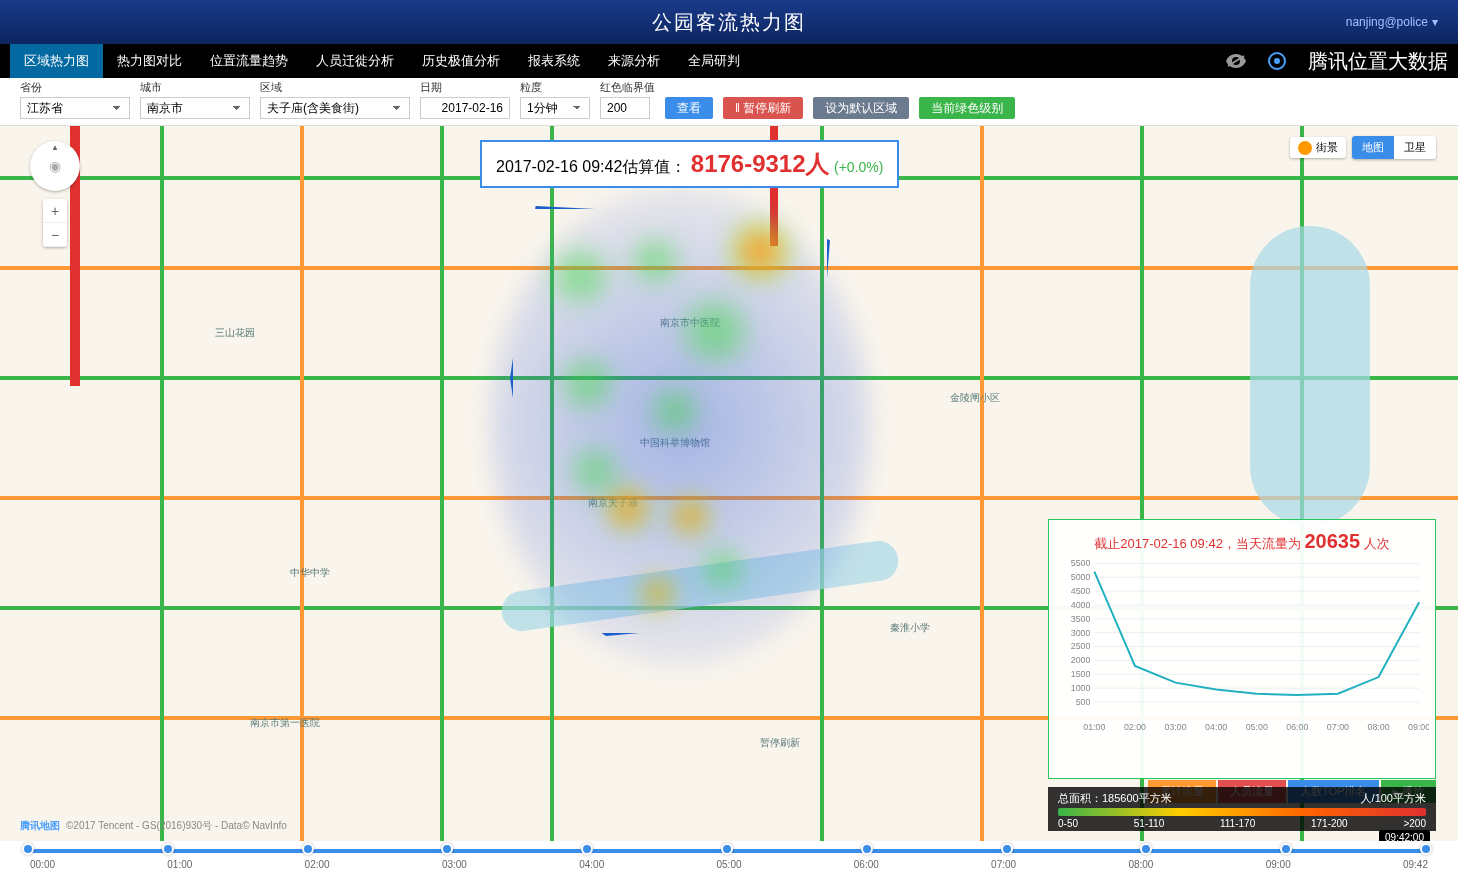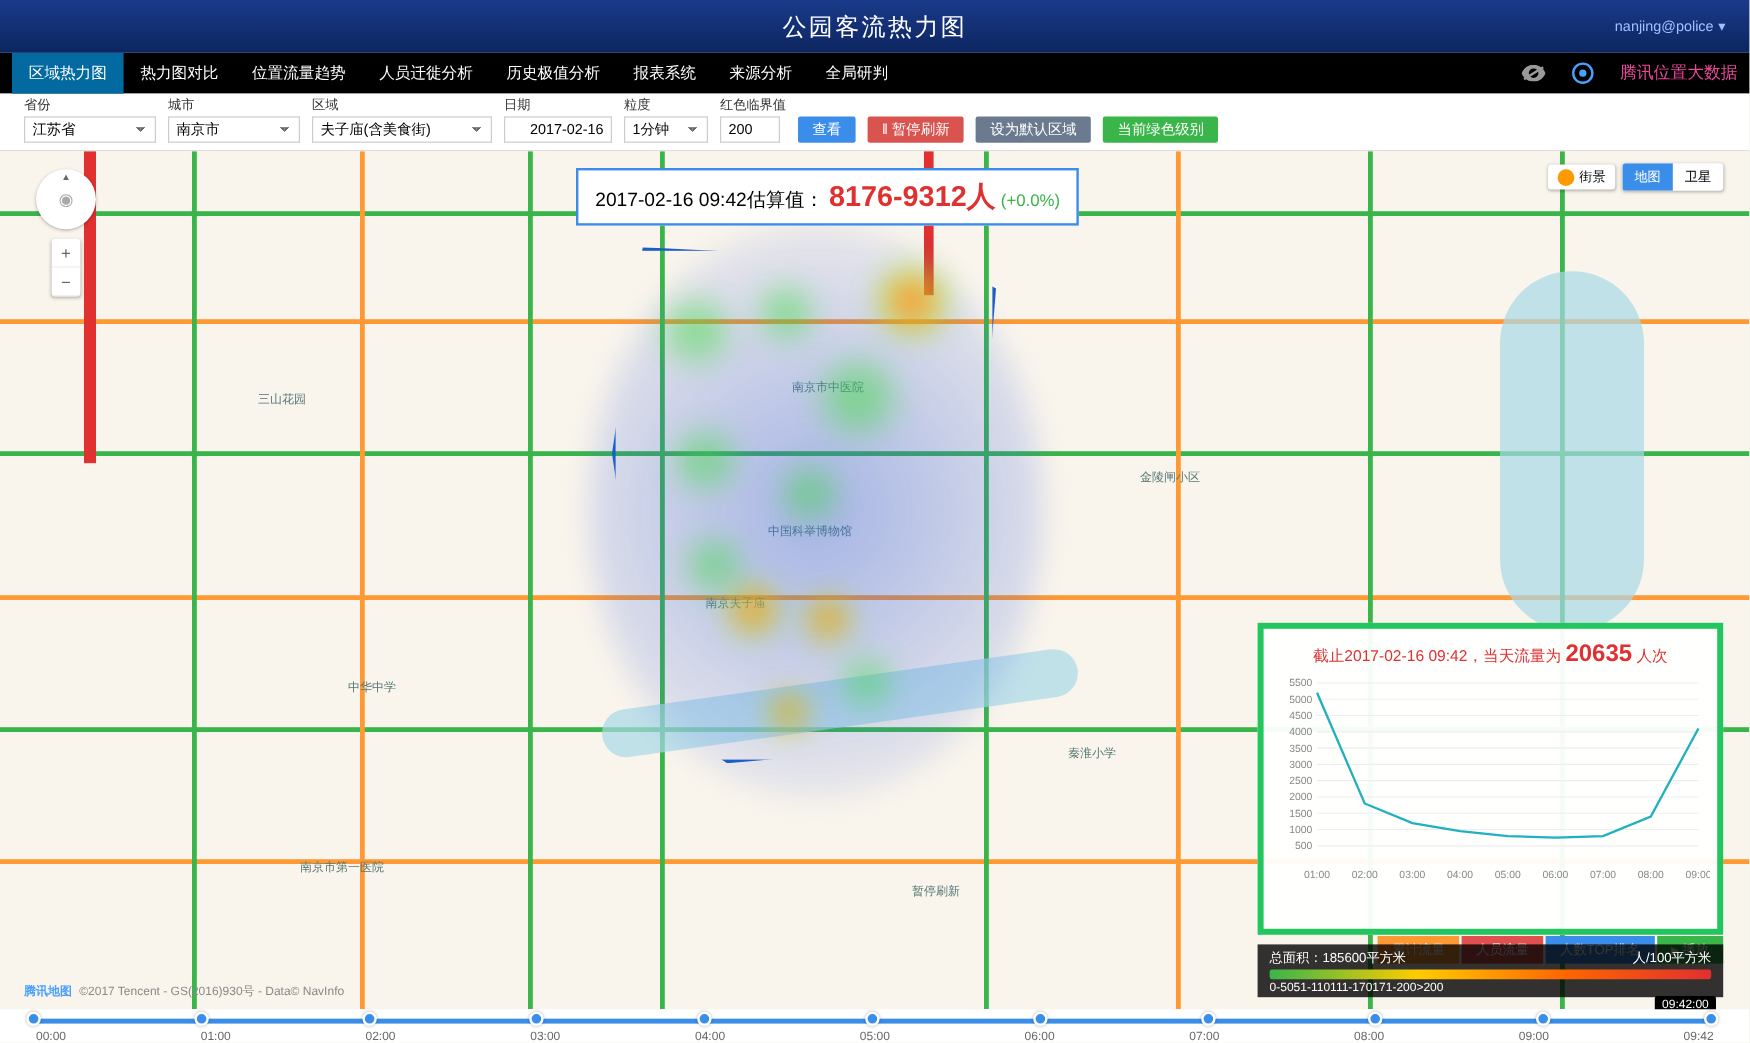--- a/index.html
+++ b/index.html
@@ -6,21 +6,21 @@
 body{background:#f0f0f0;width:1458px;height:869px;overflow:hidden;position:relative}
 .header{height:44px;background:linear-gradient(to bottom,#1a3a8a,#0d2660);display:flex;align-items:center;justify-content:center;position:relative}
 .header-title{color:#fff;font-size:20px;letter-spacing:2px}
 .header-user{position:absolute;right:20px;color:#a0c0ff;font-size:12px;cursor:pointer}
 .header-user::after{content:"▾";margin-left:4px}
 .navbar{height:34px;background:#000;display:flex;align-items:center;padding:0 10px;color:#fff;font-size:13px}
 .nav-item{padding:0 14px;height:34px;display:flex;align-items:center;cursor:pointer}
 .nav-item.active{background:#0369a1}
 .nav-spacer{flex:1}
 .nav-eye{width:24px;height:24px;margin-right:20px;cursor:pointer;display:flex;align-items:center;justify-content:center;color:#aaa}
-.nav-brand{color:#ec4899;font-size:14px;display:flex;align-items:center;gap:22px}
+.nav-brand{color:#ffffff;font-size:20px;display:flex;align-items:center;gap:22px}
 .nav-brand-icon{width:18px;height:18px;border:2px solid #4aa0ff;border-radius:50%;position:relative}
 .nav-brand-icon::after{content:"";position:absolute;width:6px;height:6px;background:#4aa0ff;border-radius:50%;top:4px;left:4px}
 .filters{height:48px;background:#fff;display:flex;align-items:flex-end;padding:4px 20px 6px;gap:10px;border-bottom:1px solid #ddd}
 .filter-group{display:flex;flex-direction:column;gap:2px}
 .filter-label{font-size:11px;color:#333}
 .filter-select,.filter-input{height:22px;border:1px solid #ccc;font-size:12px;padding:0 6px;background:#fff}
 .filter-select{min-width:110px;appearance:none;padding-right:20px;background-image:linear-gradient(45deg,transparent 50%,#666 50%),linear-gradient(135deg,#666 50%,transparent 50%);background-position:calc(100% - 12px) 8px,calc(100% - 8px) 8px;background-size:4px 4px,4px 4px;background-repeat:no-repeat}
 .btn{height:22px;padding:0 12px;border:none;color:#fff;font-size:12px;cursor:pointer;border-radius:2px;align-self:flex-end}
 .btn-blue{background:#3a8de8}
 .btn-red{background:#d9534f}
@@ -50,36 +50,36 @@
 .maptype-btn.active{background:#3a8de8;color:#fff}
 .estimate-box{position:absolute;left:480px;top:14px;background:#fff;border:2px solid #3a8de8;padding:6px 14px;z-index:40;font-size:16px}
 .estimate-box .val{color:#e03030;font-size:24px;font-weight:bold}
 .estimate-box .pct{color:#3ab54a;font-size:14px}
 .heatmap-zone{position:absolute;left:510px;top:80px;width:320px;height:430px;z-index:30}
 .zone-border{position:absolute;inset:0;border:3px solid #1a5ec8;clip-path:polygon(8% 0%,88% 3%,100% 8%,95% 55%,78% 72%,75% 97%,30% 100%,10% 90%,0% 40%)}
 .heat-blob{position:absolute;border-radius:50%;filter:blur(12px);opacity:.75}
 .hb-blue{background:radial-gradient(circle,rgba(60,100,220,.6),rgba(60,100,220,0))}
 .hb-green{background:radial-gradient(circle,rgba(60,220,60,.85),rgba(60,220,60,0))}
 .hb-hot{background:radial-gradient(circle,#ff3020,#ffcc00 40%,rgba(60,220,60,.6) 70%,transparent)}
-.chart-panel{position:absolute;right:22px;bottom:62px;width:388px;height:260px;background:rgba(255,255,255,.95);border:5px solid #22c55e;z-index:45;padding:6px}
+.chart-panel{position:absolute;right:22px;bottom:62px;width:388px;height:260px;background:rgba(255,255,255,.95);border:1px solid #22c55e;z-index:45;padding:6px}
 .chart-title{text-align:center;font-size:13px;padding:4px 0}
 .chart-title .red{color:#e03030}
 .chart-title .big{color:#e03030;font-size:20px;font-weight:bold}
 .chart-svg{width:100%;height:180px}
 .chart-tabs{position:absolute;right:22px;bottom:38px;display:flex;gap:2px;z-index:46}
 .chart-tab{padding:4px 12px;font-size:11px;color:#fff;cursor:pointer}
 .ct-orange{background:#ff9933}
 .ct-red{background:#e05050}
 .ct-blue{background:#3a8de8}
 .ct-green{background:#3ab54a}
 .ct-green::before{content:"▶ ";font-size:9px}
 .legend-bar{position:absolute;right:22px;bottom:10px;width:388px;height:44px;background:rgba(0,0,0,.8);z-index:46;padding:4px 10px;color:#fff;font-size:11px}
 .legend-top{display:flex;justify-content:space-between;margin-bottom:2px}
 .legend-gradient{height:8px;background:linear-gradient(to right,#3ab54a,#ffcc00,#ff6600,#e03030);border-radius:2px}
-.legend-labels{display:flex;font-size:10px;margin-top:2px}
+.legend-labels{display:flex;justify-content:space-between;font-size:10px;margin-top:2px}
 .time-badge{position:absolute;right:6px;bottom:-14px;background:#000;color:#fff;font-size:10px;padding:2px 6px;border-radius:2px}
 .timeline{height:28px;background:#fff;position:relative;padding:0 30px}
 .timeline-track{position:absolute;left:30px;right:30px;top:8px;height:4px;background:#b0d0f0;border-radius:2px}
 .timeline-fill{position:absolute;left:0;right:0;top:0;height:4px;background:#3a8de8;border-radius:2px}
 .timeline-dot{position:absolute;width:12px;height:12px;background:#3a8de8;border:2px solid #fff;border-radius:50%;top:-6px;box-shadow:0 0 3px rgba(0,0,0,.3)}
 .timeline-labels{position:absolute;left:30px;right:30px;top:18px;display:flex;justify-content:space-between;font-size:10px;color:#666}
 .river{position:absolute;background:#a8d8e8;opacity:.7}
 </style>
 </head>
 <body>

